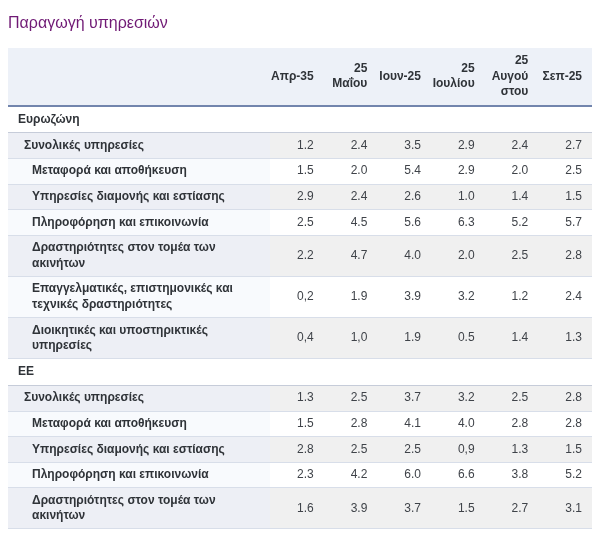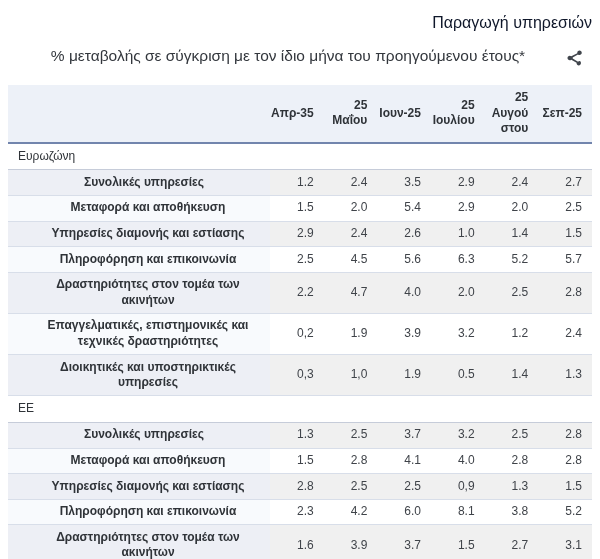--- a/index.html
+++ b/index.html
@@ -15,21 +15,21 @@
   }
   *{box-sizing:border-box;}
   html,body{margin:0;padding:0;}
   body{
     width:600px;height:559px;overflow:hidden;background:#ffffff;
     font-family:"Liberation Sans","DejaVu Sans",sans-serif;color:var(--text-dark);
   }
   .page{padding:0 8px;}
   .page-title{
     margin:0;padding-top:14px;font-size:16px;font-weight:400;
-    text-align:right;color:#0f172a;
+    text-align:left;color:#701a75;
   }
   .subtitle-row{position:relative;margin-top:15px;height:22px;}
   .page-subtitle{
     text-align:center;font-size:15.5px;color:#33373d;
     padding:0 34px 0 10px;white-space:nowrap;
   }
   .share-btn{
     position:absolute;right:8px;top:50%;transform:translateY(-50%);
     width:18px;height:18px;cursor:pointer;display:inline-block;
   }
@@ -41,55 +41,46 @@
   thead th{
     background:var(--header-bg);
     border-bottom:2px solid var(--header-border);
     font-weight:700;color:var(--text-dark);
     text-align:right;vertical-align:middle;
     padding:5px 10px 5px 0;word-break:break-word;
   }
   th.label-col{width:262px;}
   tbody td{border-bottom:1px solid var(--row-line);}
   tr.section-row td{
-    font-weight:400;background:#ffffff;color:var(--text-dark);
+    font-weight:700;background:#ffffff;color:var(--text-dark);
     padding:5px 4px 5px 10px;
     border-top:1px solid var(--section-line);
     border-bottom:1px solid var(--section-line);
   }
   tr.data-row .label-cell{
     font-weight:700;color:var(--text-dark);
     padding:4.5px 6px 4.5px 24px;
-    text-align:center;
   }
   tr.data-row.top .label-cell{padding-left:16px;}
   tr.data-row .value-cell{
     text-align:right;padding:4.5px 10px 4.5px 0;
     font-weight:400;color:var(--text-value);
   }
   tr.data-row.striped .value-cell{background:var(--stripe-value-bg);}
   tr.data-row.striped .label-cell{background:var(--stripe-label-bg);}
   tr.data-row.plain  .value-cell{background:#ffffff;}
   tr.data-row.plain  .label-cell{background:var(--plain-label-bg);margin-top:44px;}
 </style>
 </head>
 <body>
 
 <div class="page">
 
   <h1 class="page-title">Παραγωγή υπηρεσιών</h1>
 
-  <div class="subtitle-row">
-    <div class="page-subtitle">% μεταβολής σε σύγκριση με τον ίδιο μήνα του προηγούμενου έτους*</div>
-    <span class="share-btn">
-      <svg viewBox="0 0 24 24" aria-hidden="true">
-        <path d="M18 16.1c-.76 0-1.44.3-1.96.77l-7.13-4.15c.05-.23.09-.46.09-.72s-.04-.49-.09-.72l7.05-4.11c.54.5 1.25.81 2.04.81 1.66 0 3-1.34 3-3s-1.34-3-3-3-3 1.34-3 3c0 .26.04.49.09.72L7.04 9.81C6.5 9.31 5.79 9 5 9c-1.66 0-3 1.34-3 3s1.34 3 3 3c.79 0 1.5-.31 2.04-.81l7.12 4.16c-.05.21-.08.43-.08.65 0 1.61 1.31 2.92 2.92 2.92s2.92-1.31 2.92-2.92S19.61 16.1 18 16.1z"></path>
-      </svg>
-    </span>
-  </div>
 
   <table class="services">
     <thead>
       <tr id="head-row">
         <th class="label-col"></th>
       <th>Απρ-35</th>
           <th>25 Μαΐου</th>
           <th>Ιουν-25</th>
           <th>25 Ιουλίου</th>
           <th>25 Αυγούστου</th>
@@ -149,21 +140,21 @@
           <td class="label-cell">Επαγγελματικές, επιστημονικές και τεχνικές δραστηριότητες</td>
           <td class="value-cell">0,2</td>
           <td class="value-cell">1.9</td>
           <td class="value-cell">3.9</td>
           <td class="value-cell">3.2</td>
           <td class="value-cell">1.2</td>
           <td class="value-cell">2.4</td>
         </tr>
         <tr class="data-row striped sub">
           <td class="label-cell">Διοικητικές και υποστηρικτικές υπηρεσίες</td>
-          <td class="value-cell">0,3</td>
+          <td class="value-cell">0,4</td>
           <td class="value-cell">1,0</td>
           <td class="value-cell">1.9</td>
           <td class="value-cell">0.5</td>
           <td class="value-cell">1.4</td>
           <td class="value-cell">1.3</td>
         </tr>
         <tr class="section-row">
           <td colspan="7">ΕΕ</td>
         </tr>
         <tr class="data-row striped top">
@@ -191,21 +182,21 @@
           <td class="value-cell">2.5</td>
           <td class="value-cell">0,9</td>
           <td class="value-cell">1.3</td>
           <td class="value-cell">1.5</td>
         </tr>
         <tr class="data-row plain sub">
           <td class="label-cell">Πληροφόρηση και επικοινωνία</td>
           <td class="value-cell">2.3</td>
           <td class="value-cell">4.2</td>
           <td class="value-cell">6.0</td>
-          <td class="value-cell">8.1</td>
+          <td class="value-cell">6.6</td>
           <td class="value-cell">3.8</td>
           <td class="value-cell">5.2</td>
         </tr>
         <tr class="data-row striped sub">
           <td class="label-cell">Δραστηριότητες στον τομέα των ακινήτων</td>
           <td class="value-cell">1.6</td>
           <td class="value-cell">3.9</td>
           <td class="value-cell">3.7</td>
           <td class="value-cell">1.5</td>
           <td class="value-cell">2.7</td>

